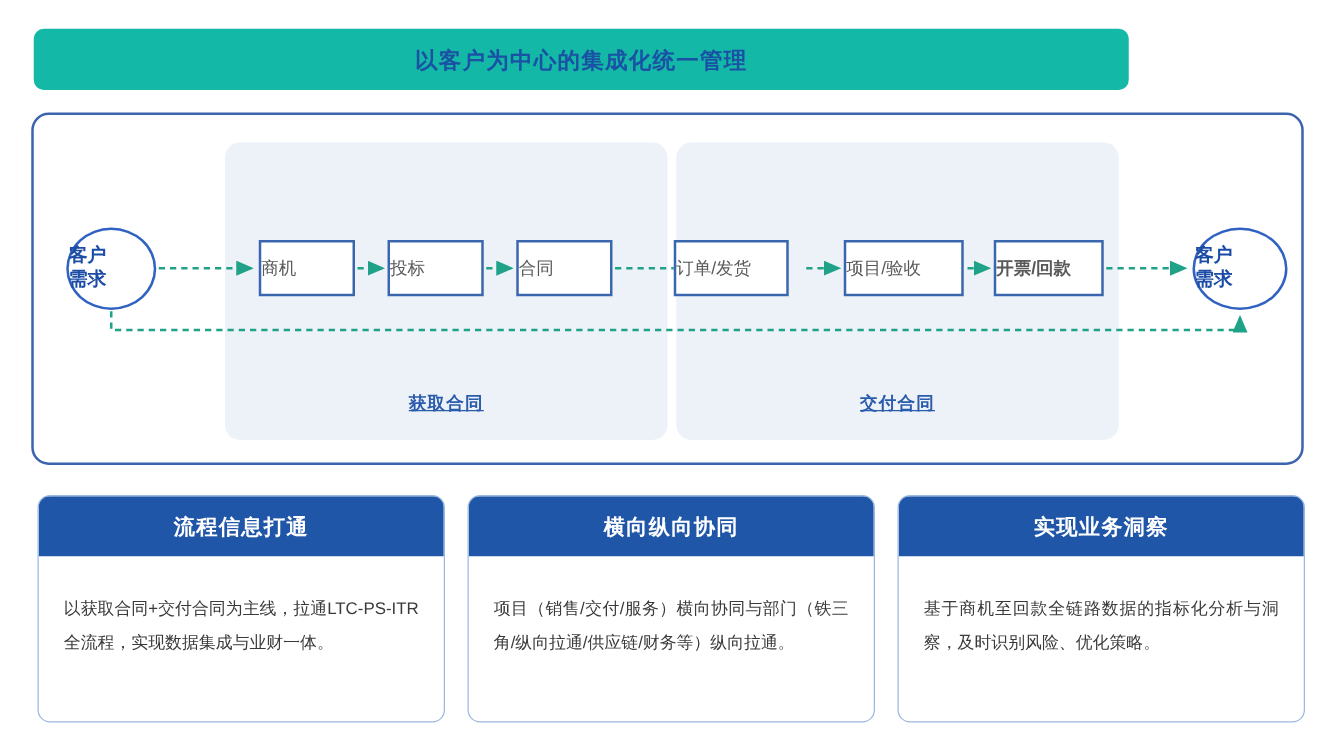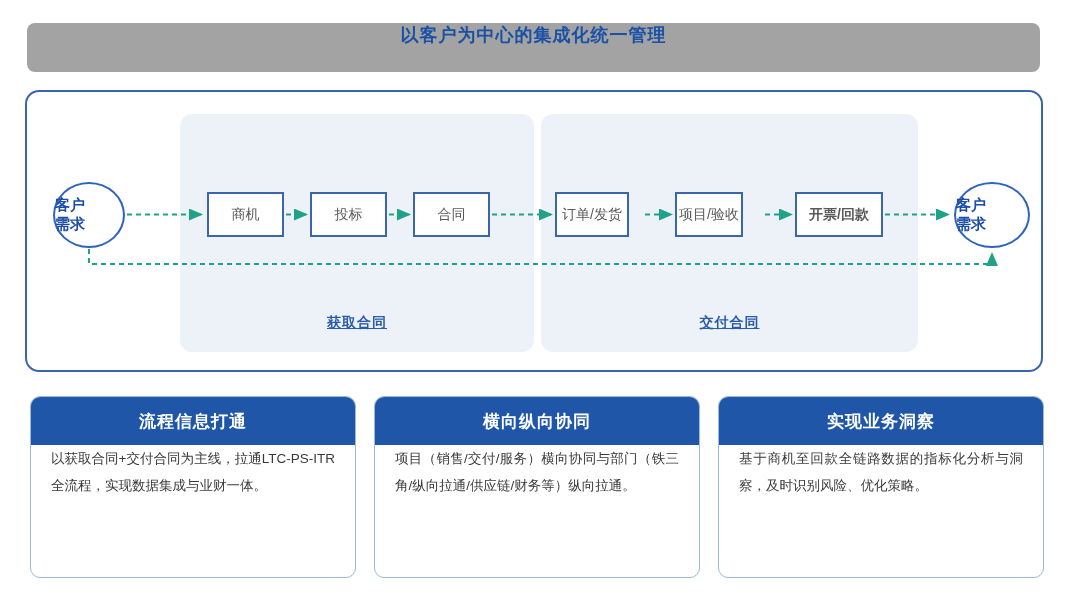--- a/index.html
+++ b/index.html
@@ -1,58 +1,58 @@
 <!DOCTYPE html>
 <html><head>
 <meta charset="utf-8">
 <style>
   html,body{margin:0;padding:0;background:#ffffff;}
   body{font-family:"Liberation Sans","DejaVu Sans",sans-serif;}
   .page{position:relative;width:1075px;height:595px;background:#ffffff;overflow:hidden;}
 
   
-  .banner{position:absolute;left:27px;top:23px;width:1013px;height:49px;
-    background:#a3a3a3;border-radius:8px;display:flex;justify-content:center;}
+  .banner{position:absolute;left:27px;top:23px;width:876px;height:49px;
+    background:#14b8a6;border-radius:8px;display:flex;align-items:center;justify-content:center;}
   .banner-title{color:#1a51a5;font-size:18px;font-weight:bold;letter-spacing:1px;}
 
   
   .flow{position:absolute;left:25px;top:90px;width:1018px;height:282px;
     border:2px solid #3c64ae;border-radius:14px;background:#ffffff;box-sizing:border-box;}
   .flow-inner{position:absolute;left:-2px;top:-2px;width:1018px;height:282px;}
 
   .group-panel{position:absolute;top:24px;width:354px;height:238px;background:#edf2f9;border-radius:12px;}
   .group-panel.p1{left:155px;}
-  .group-panel.p2{left:516px;padding-left:23px;}
+  .group-panel.p2{left:516px;}
   .group-label{position:absolute;bottom:20px;left:0;width:100%;text-align:center;
     color:#2b5cab;font-size:14px;font-weight:bold;letter-spacing:1px;text-decoration:underline;}
 
   .arrow-layer{position:absolute;left:0;top:0;width:1018px;height:282px;z-index:1;}
 
   .node-circle{position:absolute;top:92px;height:66px;background:#ffffff;
     border:2.5px solid #2f62c1;border-radius:50%;display:flex;align-items:center;justify-content:flex-start;z-index:2;box-sizing:border-box;}
   .node-circle.start{left:28px;width:72px;}
   .node-circle.end{left:929px;width:76px;}
   .node-circle span{display:block;width:2em;word-break:break-all;text-align:center;
     color:#1c4da6;font-size:15px;font-weight:bold;line-height:1.25;}
 
   .step-box{position:absolute;top:102px;height:45px;background:#ffffff;border:2px solid #3a66ae;
-    display:flex;align-items:center;justify-content:center;color:#595959;font-size:14px;z-index:2;box-sizing:border-box;}
+    display:flex;align-items:center;justify-content:flex-start;color:#595959;font-size:14px;z-index:2;box-sizing:border-box;}
   .sb1{left:182px;width:77px;}
   .sb2{left:285px;width:77px;}
   .sb3{left:388px;width:77px;}
-  .sb4{left:530px;width:74px;}
-  .sb5{left:650px;width:68px;}
+  .sb4{left:514px;width:92px;}
+  .sb5{left:650px;width:96px;}
   .sb6{left:770px;width:88px;font-weight:bold;}
 
   
   .cards{position:absolute;left:30px;top:396px;width:1014px;height:182px;display:flex;gap:18px;}
   .card{flex:1;background:#ffffff;border:1.5px solid #9db8de;border-radius:10px;box-sizing:border-box;overflow:hidden;display:flex;flex-direction:column;}
   .card-header{height:48px;background:#2056a8;display:flex;align-items:center;justify-content:center;flex:0 0 48px;}
   .card-title{color:#ffffff;font-size:17px;font-weight:bold;letter-spacing:1px;}
-  .card-body{padding:0 20px 0 20px;color:#3a3a3a;font-size:13.5px;line-height:2.0;text-align:justify;}
+  .card-body{padding:28px 20px 0 20px;color:#3a3a3a;font-size:13.5px;line-height:2.0;text-align:justify;}
 </style>
 </head>
 <body>
 
 <div class="page">
 
   <div class="banner">
     <div class="banner-title">以客户为中心的集成化统一管理</div>
   </div>
 

